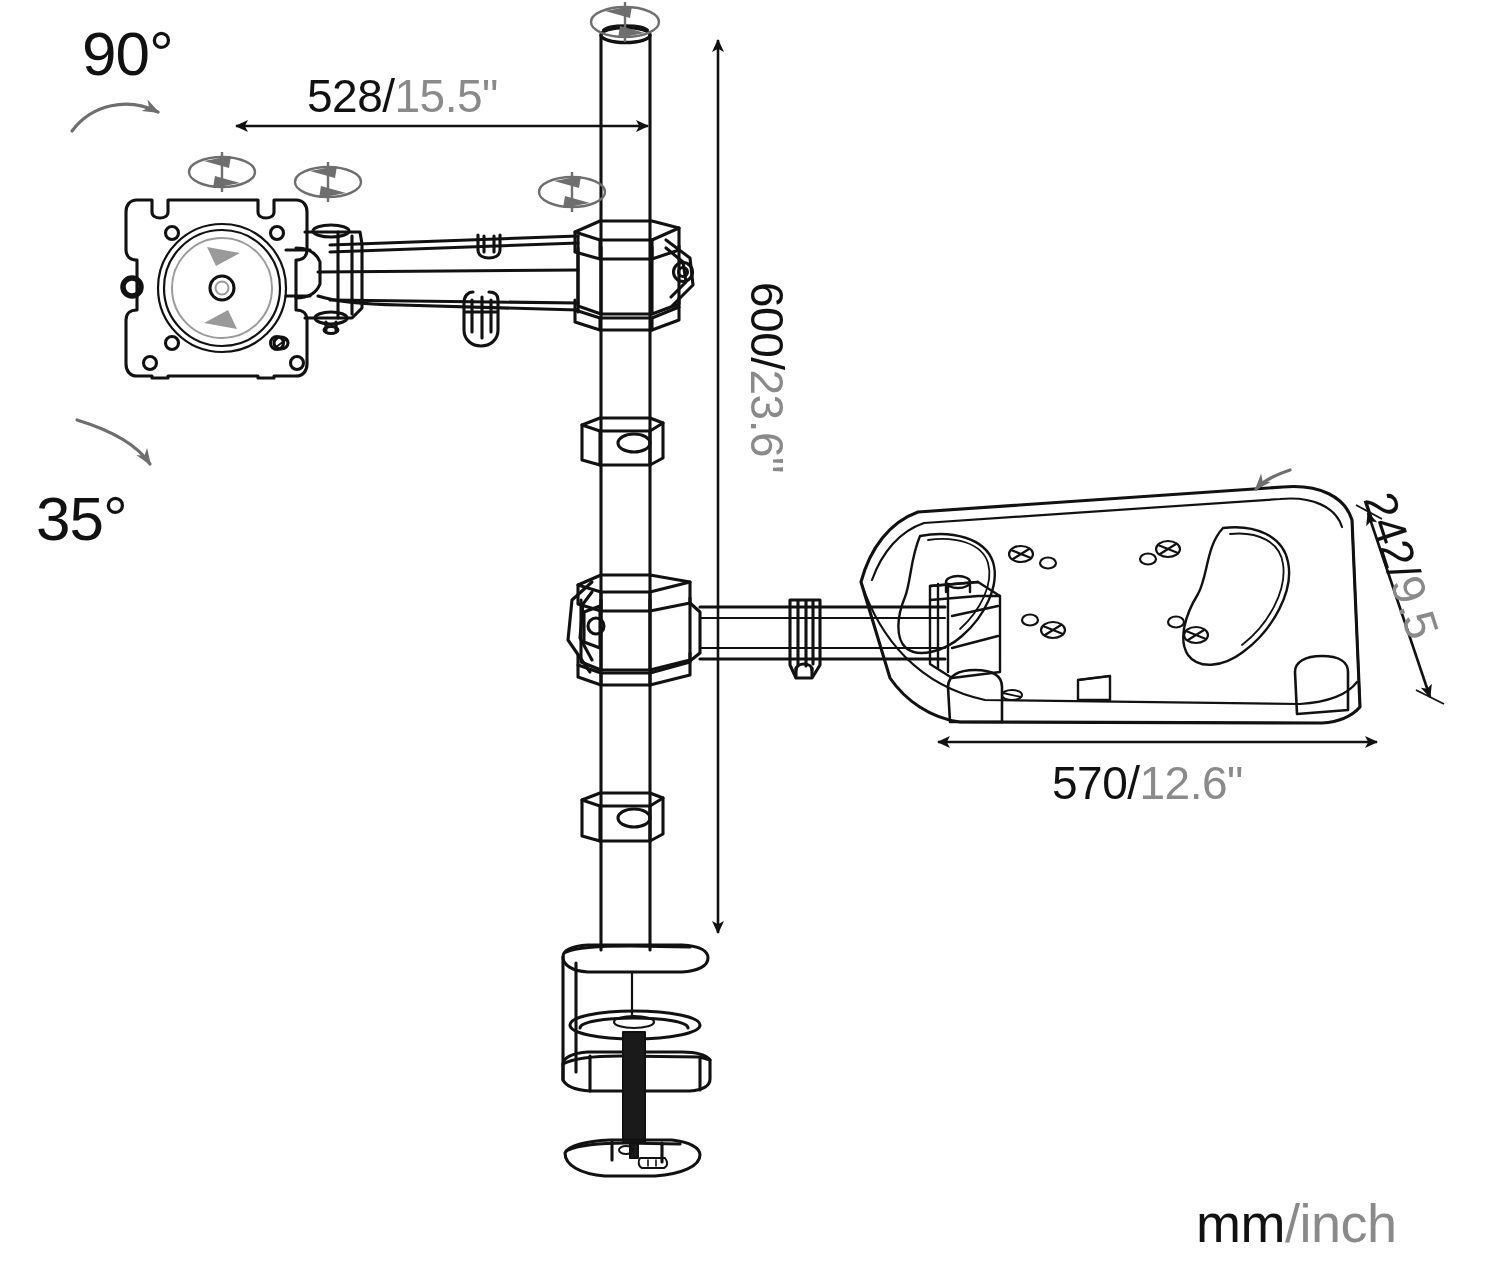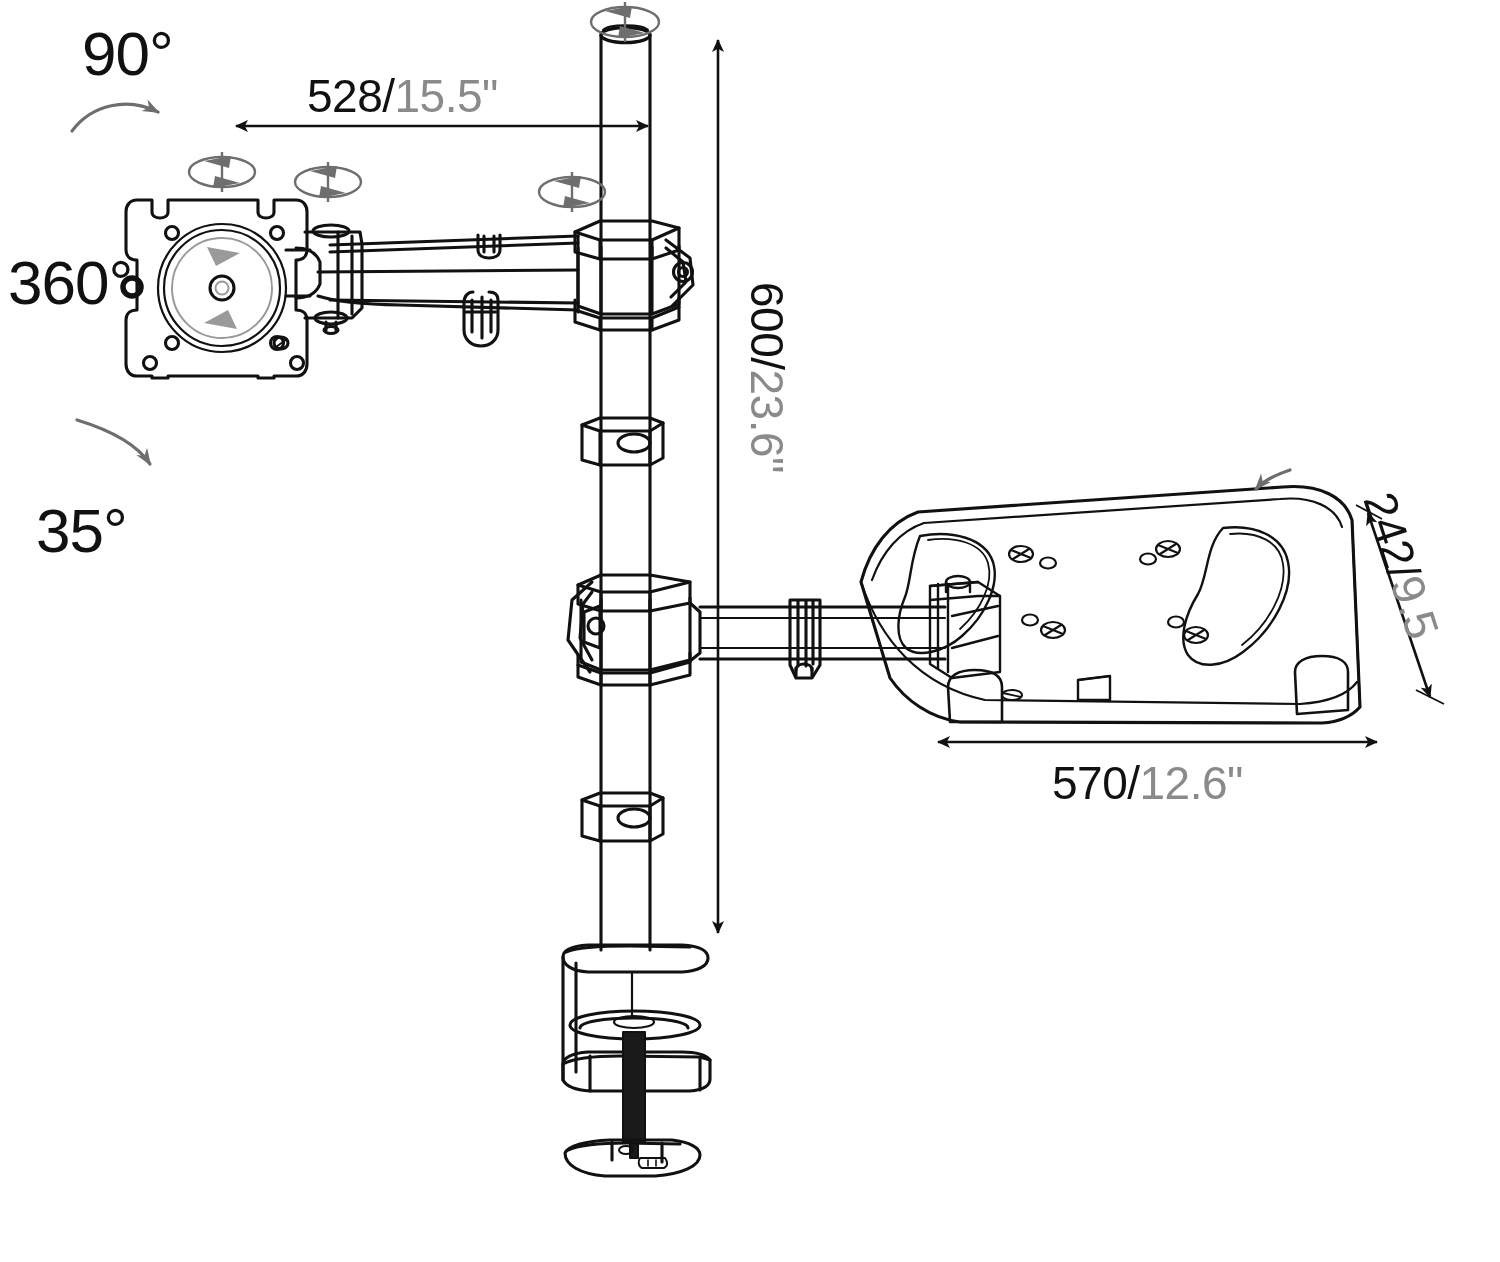--- a/index.html
+++ b/index.html
@@ -375,34 +375,36 @@
 
       <line x1="1368" y1="513" x2="1430" y2="697" marker-start="url(#arrHeadL)" marker-end="url(#arrHeadR)"></line>
 
       <line x1="1356" y1="505" x2="1382" y2="519" stroke-width="1.8"></line>
       <line x1="1416" y1="690" x2="1444" y2="704" stroke-width="1.8"></line>
     </g>
   </svg>
 
   <div class="lbl big-angle" style="left:44px; top:23px;margin-left:38px;">90°</div>
 
-  <div class="lbl big-angle" style="left:8px; top:252px;">360°</div>
-
-  <div class="lbl big-angle" style="left:36px; top:500px;">35°</div>
+
+  <div class="lbl big-angle" style="left:36px; top:488px;">35°</div>
 
   <div class="lbl dim-text" style="left:307px; top:73px;">
     <span class="mm">528/</span><span class="inch">15.5"</span>
   </div>
 
   <div class="lbl dim-text" id="label-600" style="left:790px; top:282px;">
     <span class="mm">600/</span><span class="inch">23.6"</span>
   </div>
 
   <div class="lbl dim-text" style="left:1052px; top:760px;">
     <span class="mm">570/</span><span class="inch">12.6"</span>
   </div>
 
   <div class="lbl dim-text" id="label-242" style="left:1400px; top:487px;">
     <span class="mm">242/</span><span class="inch">9.5</span>
   </div>
 
+  <div class="lbl unit-text" style="left:1196px; top:1196px;">
+    <span class="mm">mm</span><span class="inch">/inch</span>
+  </div>
 
 </div>
 
 </body></html>

